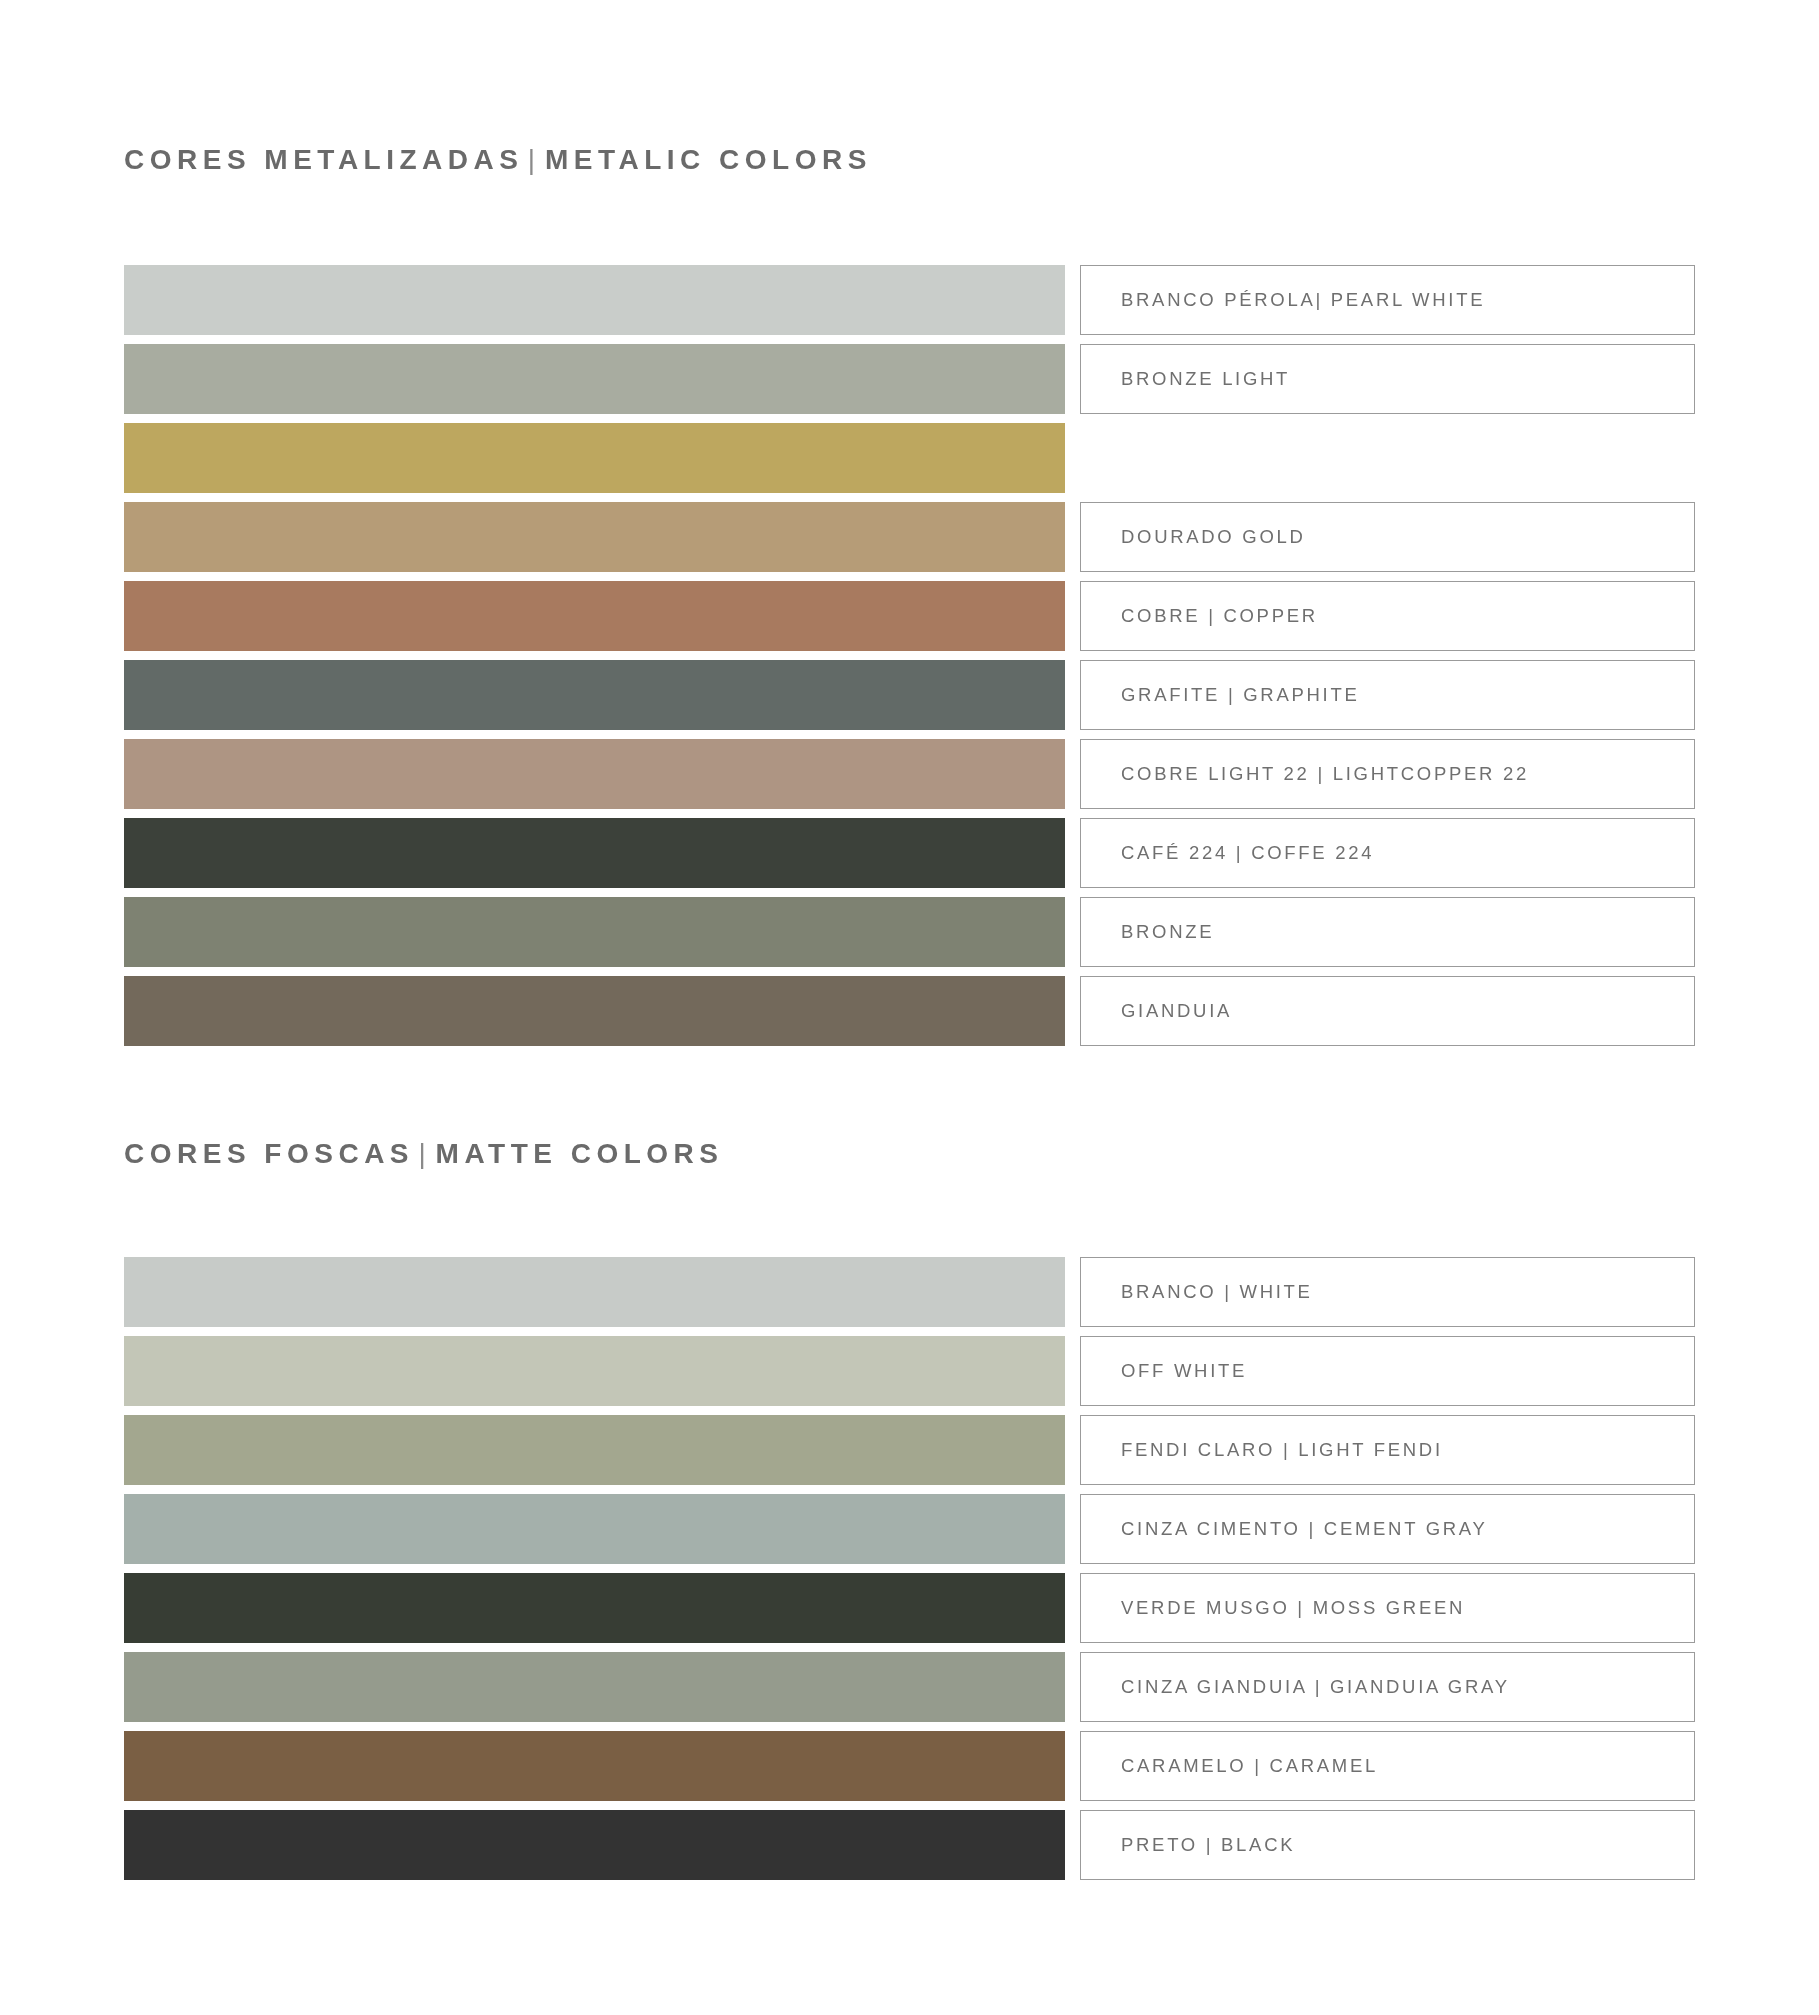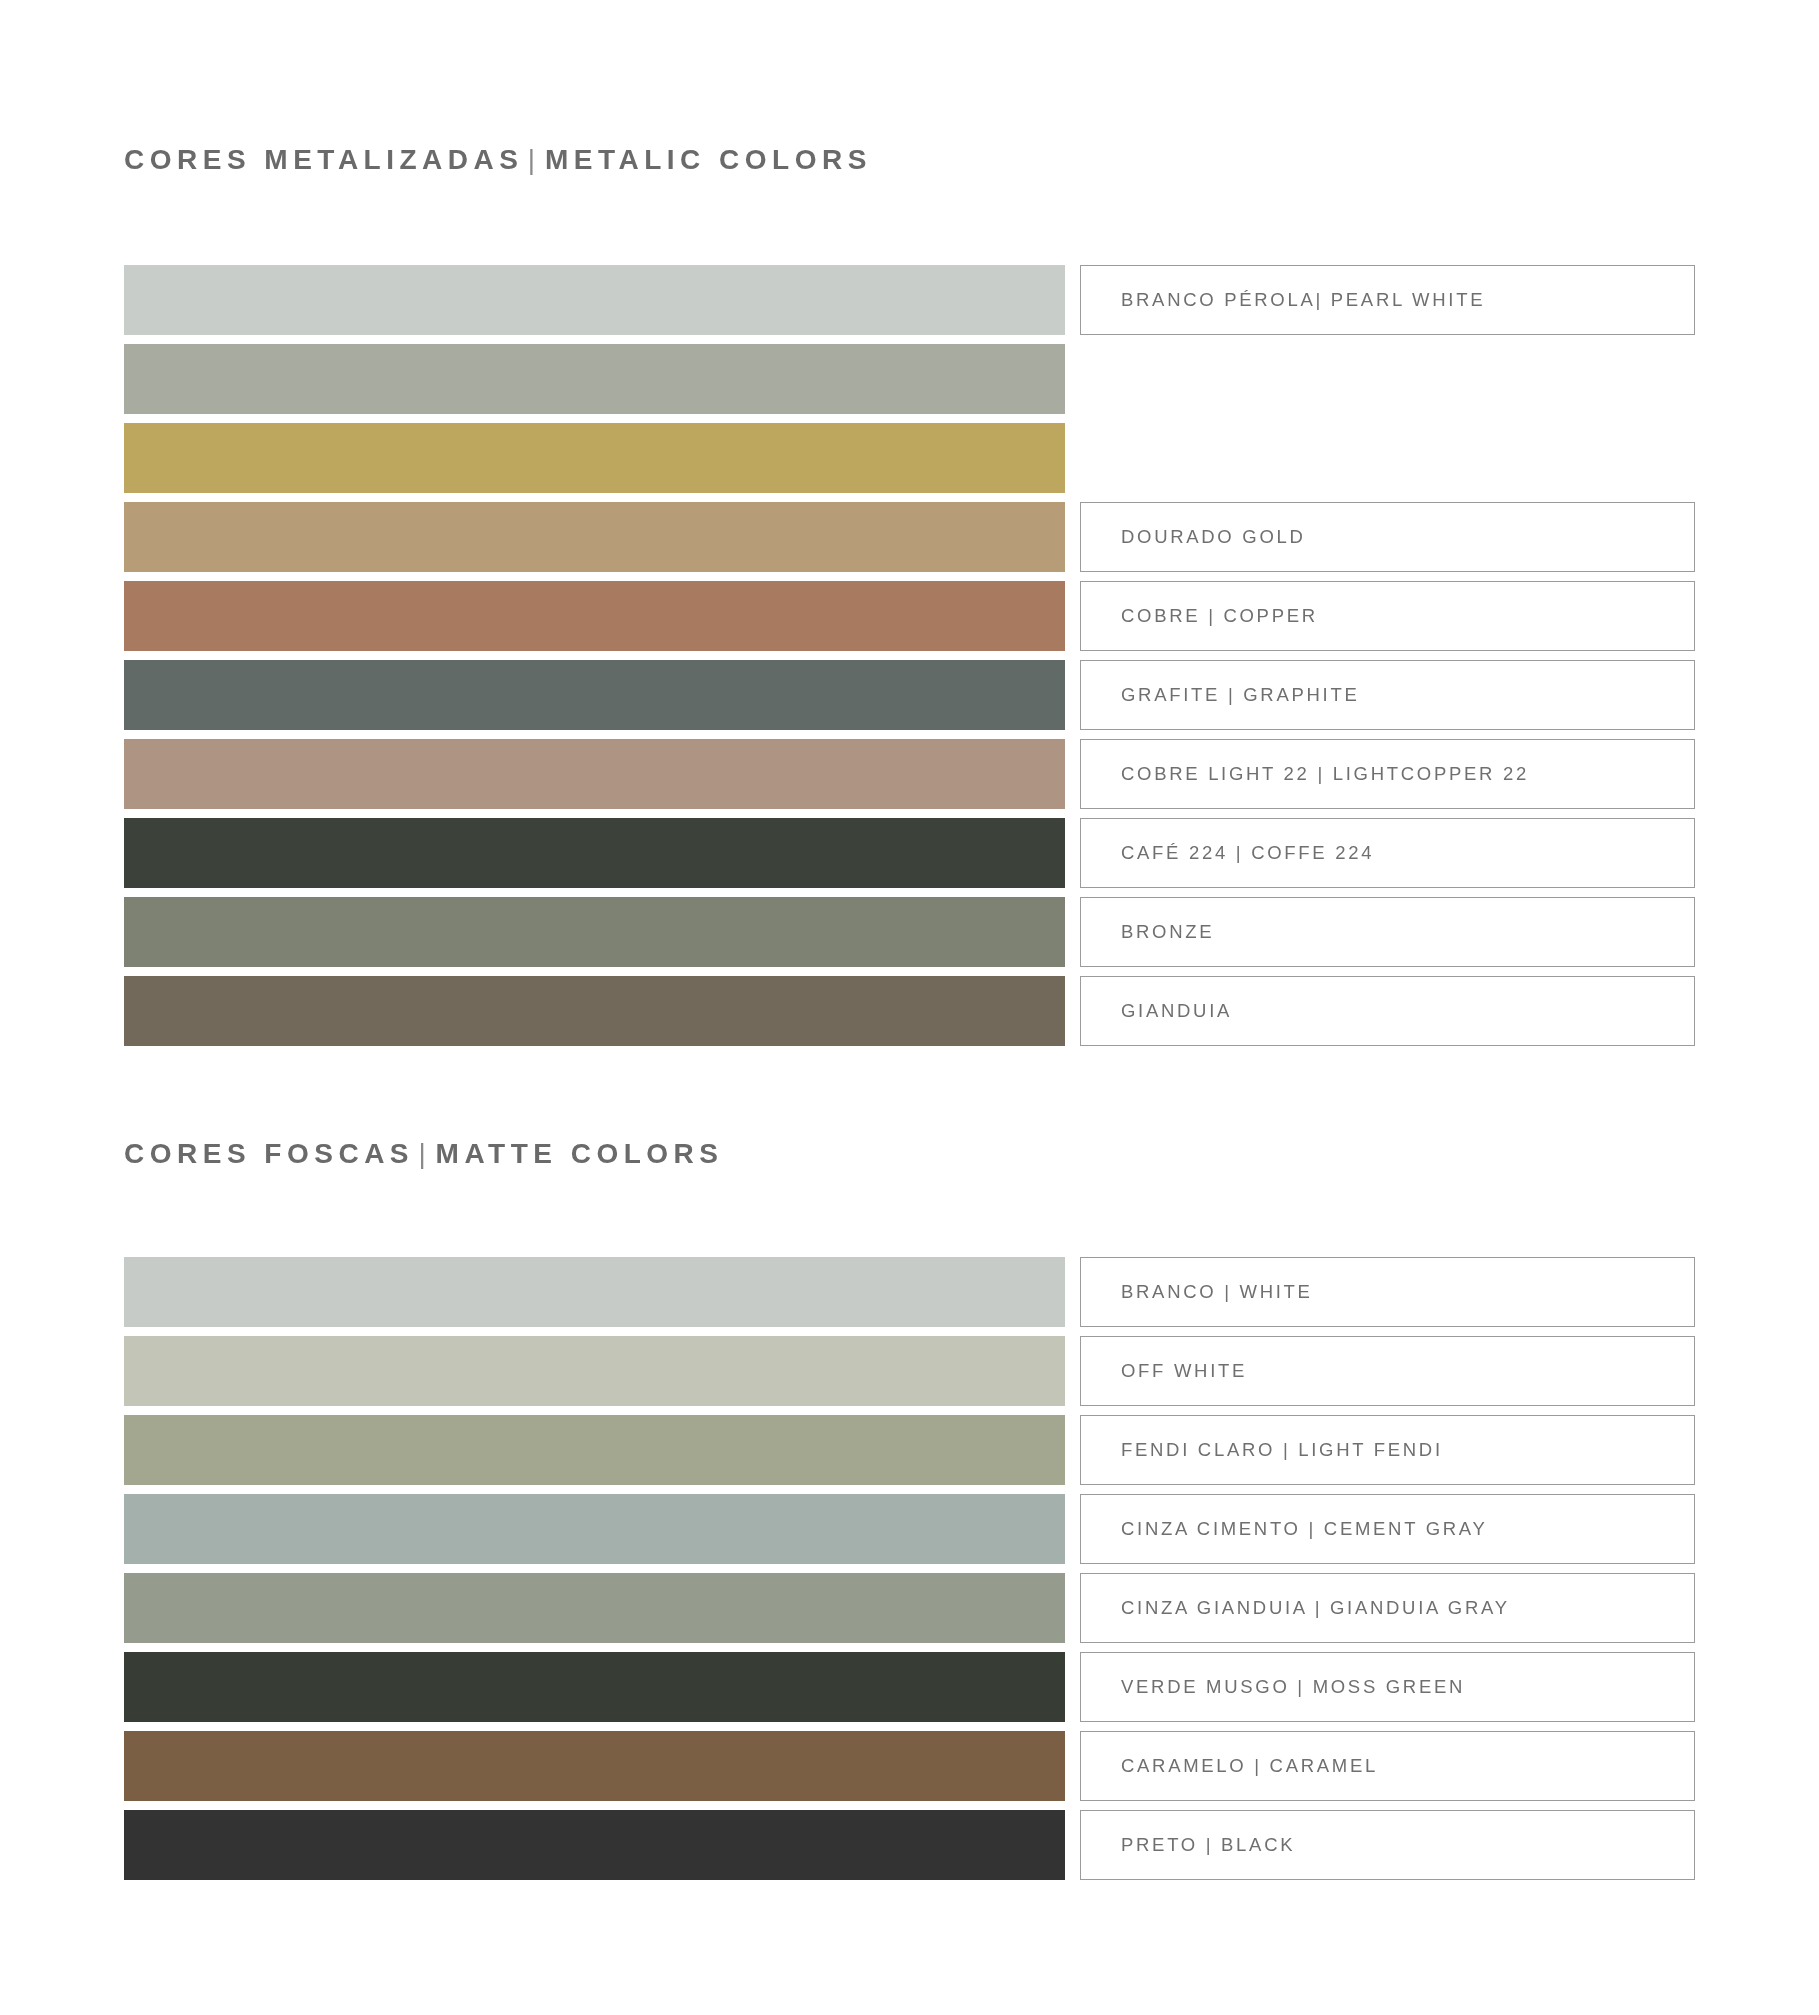--- a/index.html
+++ b/index.html
@@ -98,20 +98,23 @@
 
     <div class="palette metalic-palette" id="palette-metalic">
         <div class="row">
           <div class="swatch" style="background: rgb(201, 205, 202);"></div>
           <div class="label-box">
             <span class="label-text">BRANCO PÉROLA| PEARL WHITE</span>
           </div>
         </div>
         <div class="row">
           <div class="swatch" style="background: rgb(168, 172, 160);"></div>
+          <div class="label-box">
+            <span class="label-text">BRONZE LIGHT</span>
+          </div>
         </div>
         <div class="row">
           <div class="swatch" style="background: rgb(189, 167, 95);"></div>
         </div>
         <div class="row">
           <div class="swatch" style="background: rgb(182, 156, 119);"></div>
           <div class="label-box">
             <span class="label-text">DOURADO GOLD</span>
           </div>
         </div>
@@ -178,29 +181,29 @@
             <span class="label-text">FENDI CLARO | LIGHT FENDI</span>
           </div>
         </div>
         <div class="row">
           <div class="swatch" style="background: rgb(164, 176, 171);"></div>
           <div class="label-box">
             <span class="label-text">CINZA CIMENTO | CEMENT GRAY</span>
           </div>
         </div>
         <div class="row">
+          <div class="swatch" style="background: rgb(55, 61, 52);"></div>
+          <div class="label-box">
+            <span class="label-text">VERDE MUSGO | MOSS GREEN</span>
+          </div>
+        </div>
+        <div class="row">
           <div class="swatch" style="background: rgb(149, 155, 141);"></div>
           <div class="label-box">
             <span class="label-text">CINZA GIANDUIA | GIANDUIA GRAY</span>
-          </div>
-        </div>
-        <div class="row">
-          <div class="swatch" style="background: rgb(55, 61, 52);"></div>
-          <div class="label-box">
-            <span class="label-text">VERDE MUSGO | MOSS GREEN</span>
           </div>
         </div>
         <div class="row">
           <div class="swatch" style="background: rgb(122, 95, 68);"></div>
           <div class="label-box">
             <span class="label-text">CARAMELO | CARAMEL</span>
           </div>
         </div>
         <div class="row">
           <div class="swatch" style="background: rgb(51, 51, 51);"></div>

